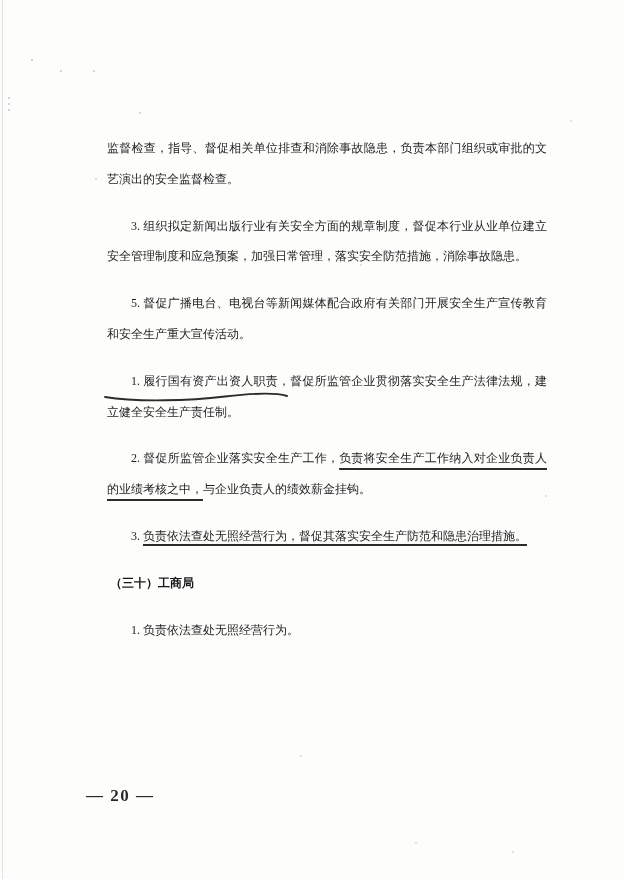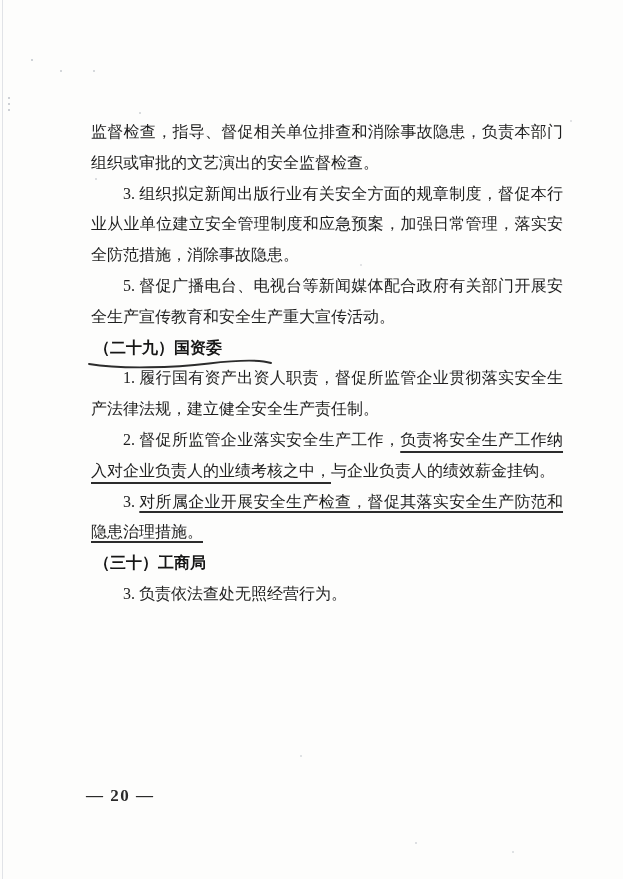--- a/index.html
+++ b/index.html
@@ -24,21 +24,21 @@
       8px 109px 0 #bcc1c8, 415px 842px 0 #d2d5da, 512px 851px 0 #d5d8dc,
       570px 120px 0 #d8dade, 360px 264px 0 #d8dade, 95px 178px 0 #cfd2d7,
       545px 495px 0 #d8dade, 300px 755px 0 #d5d8dc;
   }
   .content {
     position:absolute; left:91px; top:117px; width:472px;
     font-size:18px; line-height:30.8px; color:#1e1e1e;
     text-align:justify; text-justify:inter-character;
   }
   .content p, .content h3 {
-    margin:0; padding:0; font-size:16px; line-height:30.8px; font-weight:400;
+    margin:16px; padding:0; font-size:12px; line-height:30.8px; font-weight:400;
   }
   .content p { text-indent:2em; }
   .content p.cont { text-indent:0; }
   .content h3.heading {
     font-weight:700; text-indent:3px; position:relative; text-align:left;
     color:#161616;
   }
   
   .u {
     text-decoration:underline;
@@ -68,37 +68,36 @@
     <p class="cont">监督检查，指导、督促相关单位排查和消除事故隐患，负责本部门组织或审批的文艺演出的安全监督检查。</p>
 
     <p>3. 组织拟定新闻出版行业有关安全方面的规章制度，督促本行业从业单位建立安全管理制度和应急预案，加强日常管理，落实安全防范措施，消除事故隐患。</p>
 
 
     <p>5. 督促广播电台、电视台等新闻媒体配合政府有关部门开展安全生产宣传教育和安全生产重大宣传活动。</p>
 
 
 
     <h3 class="heading">
-      <span>（二十九）国资委</span>
       <svg class="hand-line" viewBox="0 0 186 12" preserveAspectRatio="none">
         <path d="M2,6 C35,11.5 88,9.5 122,5.5 S176,2.5 184,5" fill="none" stroke="#2c2c2c" stroke-width="1.9" stroke-linecap="round"></path>
       </svg>
     </h3>
 
     <p>1. 履行国有资产出资人职责，督促所监管企业贯彻落实安全生产法律法规，建立健全安全生产责任制。</p>
 
     <p>
       <span>2. 督促所监管企业落实安全生产工作，</span><span class="u">负责将安全生产工作纳入对企业负责人的业绩考核之中，</span><span>与企业负责人的绩效薪金挂钩。</span>
     </p>
 
     <p>
-      <span>3. </span><span class="u u2">对所属企业开展安全生产检查，督促其落实安全生产防范和隐患治理措施。</span>
+      <span>3. </span><span class="u u2">负责依法查处无照经营行为，督促其落实安全生产防范和隐患治理措施。</span>
     </p>
 
     <h3 class="heading">
       <span>（三十）工商局</span>
     </h3>
 
-    <p>3. 负责依法查处无照经营行为。</p>
+    <p>1. 负责依法查处无照经营行为。</p>
   </div>
 
   <div class="page-number">— 20 —</div>
 </div>
 
 </body></html>

